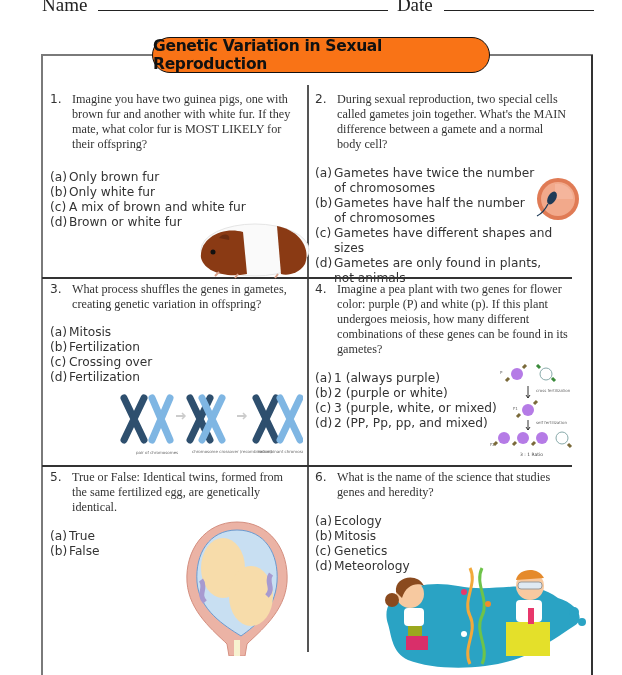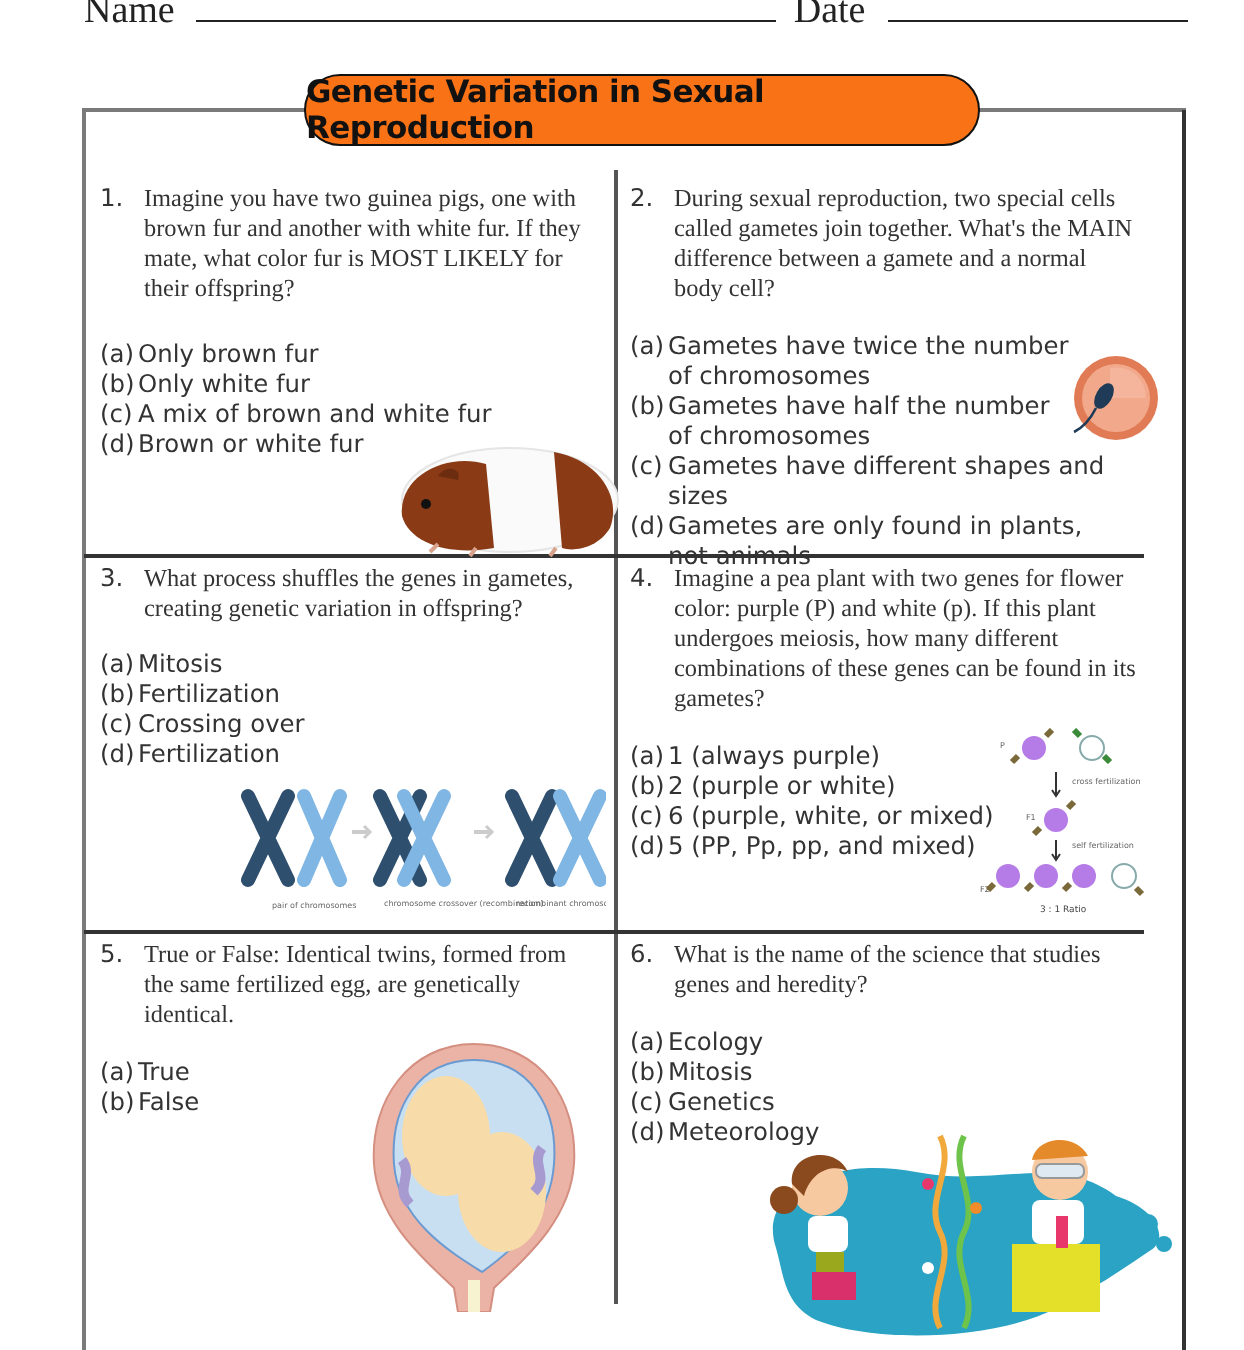--- a/index.html
+++ b/index.html
@@ -161,25 +161,25 @@
     <div class="opt">
         <span class="lbl">(a)</span>
         <span class="otxt">1 (always purple)</span>
       </div>
     <div class="opt">
         <span class="lbl">(b)</span>
         <span class="otxt">2 (purple or white)</span>
       </div>
     <div class="opt">
         <span class="lbl">(c)</span>
-        <span class="otxt">6 (purple, white, or mixed)</span>
-      </div>
-    <div class="opt">
-        <span class="lbl">(d)</span>
-        <span class="otxt">5 (PP, Pp, pp, and mixed)</span>
+        <span class="otxt">3 (purple, white, or mixed)</span>
+      </div>
+    <div class="opt">
+        <span class="lbl">(d)</span>
+        <span class="otxt">2 (PP, Pp, pp, and mixed)</span>
       </div>
   </div>
 </div>
 <svg style="left:490px;top:364px;" width="90" height="96" viewBox="0 0 90 96">
   <text class="tiny" x="10" y="10">P</text>
   <circle cx="27" cy="10" r="6" fill="#b57be6"></circle>
     <path d="M19,14 l-3,3 M33,4 l3,-3" stroke="#7a6a3a" stroke-width="3"></path>
   <circle cx="56" cy="10" r="6" fill="#fff" stroke="#8aa"></circle>
     <path d="M50,4 l-3,-3 M62,14 l3,3" stroke="#3a8a3a" stroke-width="3"></path>
   <path d="M38,22 L38,34" stroke="#333" stroke-width="1"></path>

